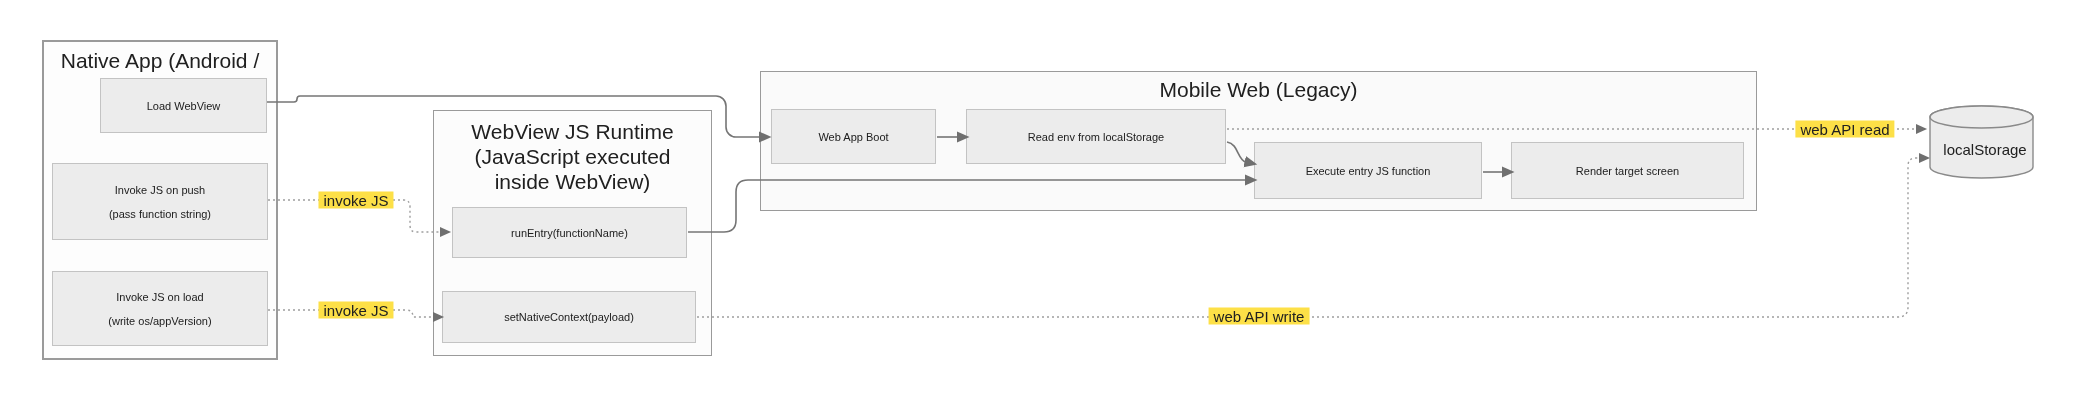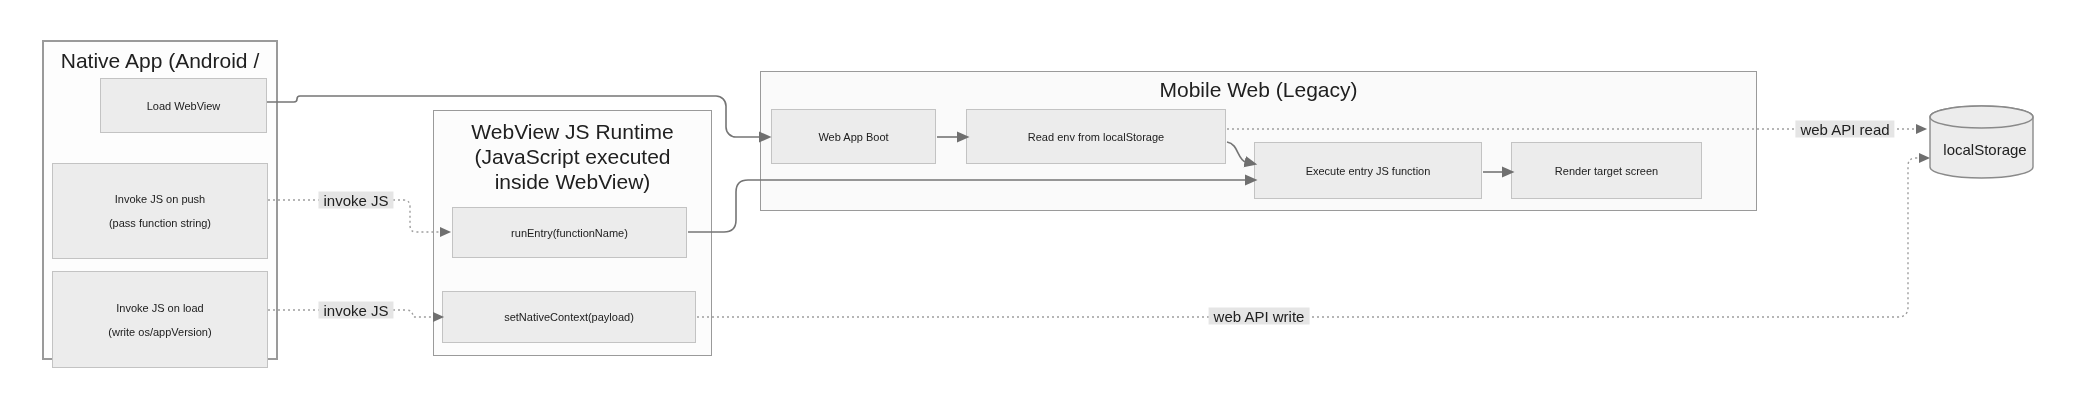--- a/index.html
+++ b/index.html
@@ -10,43 +10,43 @@
   .container{position:absolute;box-sizing:border-box;background:#fcfcfc;border:2px solid #9a9a9a;z-index:1;}
   .container.thin{border-width:1.5px;background:#fafafa;}
   .ctitle{position:absolute;left:0;right:0;text-align:center;font-size:21px;line-height:25px;z-index:1;}
   .box{
     position:absolute;box-sizing:border-box;background:#ececec;border:1.5px solid #c3c3c3;
     display:flex;flex-direction:column;align-items:center;justify-content:center;
     text-align:center;font-size:11px;line-height:24px;z-index:1;
   }
   svg.wires{position:absolute;left:0;top:0;z-index:2;}
   .edge-label{
-    position:absolute;transform:translate(-50%,-50%);background:#e5e5e5;
+    position:absolute;transform:translate(-50%,-50%);background:#fde047;
     padding:0 5px;font-size:15px;white-space:nowrap;z-index:3;text-align:center;
   }
   .cyl-label{
     position:absolute;left:1930px;top:141px;width:94px;text-align:center;
     font-size:15px;z-index:3;padding-left:8px;
   }
 </style>
 </head>
 <body>
 
 <div class="canvas">
 
   <div class="container" style="left:42px;top:40px;width:236px;height:320px;background:#fdfdfd;">
     <div class="ctitle" style="top:6px;">Native App (Android / iOS)</div>
     <div class="box" style="left:56px;top:36px;width:167px;height:55px;">
       <span>Load WebView</span>
     </div>
-    <div class="box" style="left:8px;top:121px;width:216px;height:96px;">
+    <div class="box" style="left:8px;top:121px;width:216px;height:77px;">
       <span>Invoke JS on push</span>
       <span>(pass function string)</span>
     </div>
-    <div class="box" style="left:8px;top:229px;width:216px;height:97px;">
+    <div class="box" style="left:8px;top:229px;width:216px;height:75px;">
       <span>Invoke JS on load</span>
       <span>(write os/appVersion)</span>
     </div>
   </div>
 
   <div class="container thin" style="left:433px;top:110px;width:279px;height:246px;background:#fcfcfc;">
     <div class="ctitle" style="top:8px;">
       <div>WebView JS Runtime</div>
       <div>(JavaScript executed</div>
       <div>inside WebView)</div>
@@ -63,21 +63,21 @@
     <div class="ctitle" style="top:5px;">Mobile Web (Legacy)</div>
     <div class="box" style="left:10px;top:37px;width:165px;height:55px;">
       <span>Web App Boot</span>
     </div>
     <div class="box" style="left:493px;top:70px;width:228px;height:57px;">
       <span>Execute entry JS function</span>
     </div>
     <div class="box" style="left:205px;top:37px;width:260px;height:55px;">
       <span>Read env from localStorage</span>
     </div>
-    <div class="box" style="left:750px;top:70px;width:191px;height:57px;">
+    <div class="box" style="left:750px;top:70px;width:233px;height:57px;">
       <span>Render target screen</span>
     </div>
   </div>
 
   <svg class="wires" width="2075" height="401" viewBox="0 0 2075 401">
     <defs>
       <marker id="arr" viewBox="0 0 10 8" refX="1" refY="4" markerWidth="9" markerHeight="8" orient="auto">
         <path d="M0,0 L9,4 L0,8 z" fill="#6f6f6f"></path>
       </marker>
     </defs>

